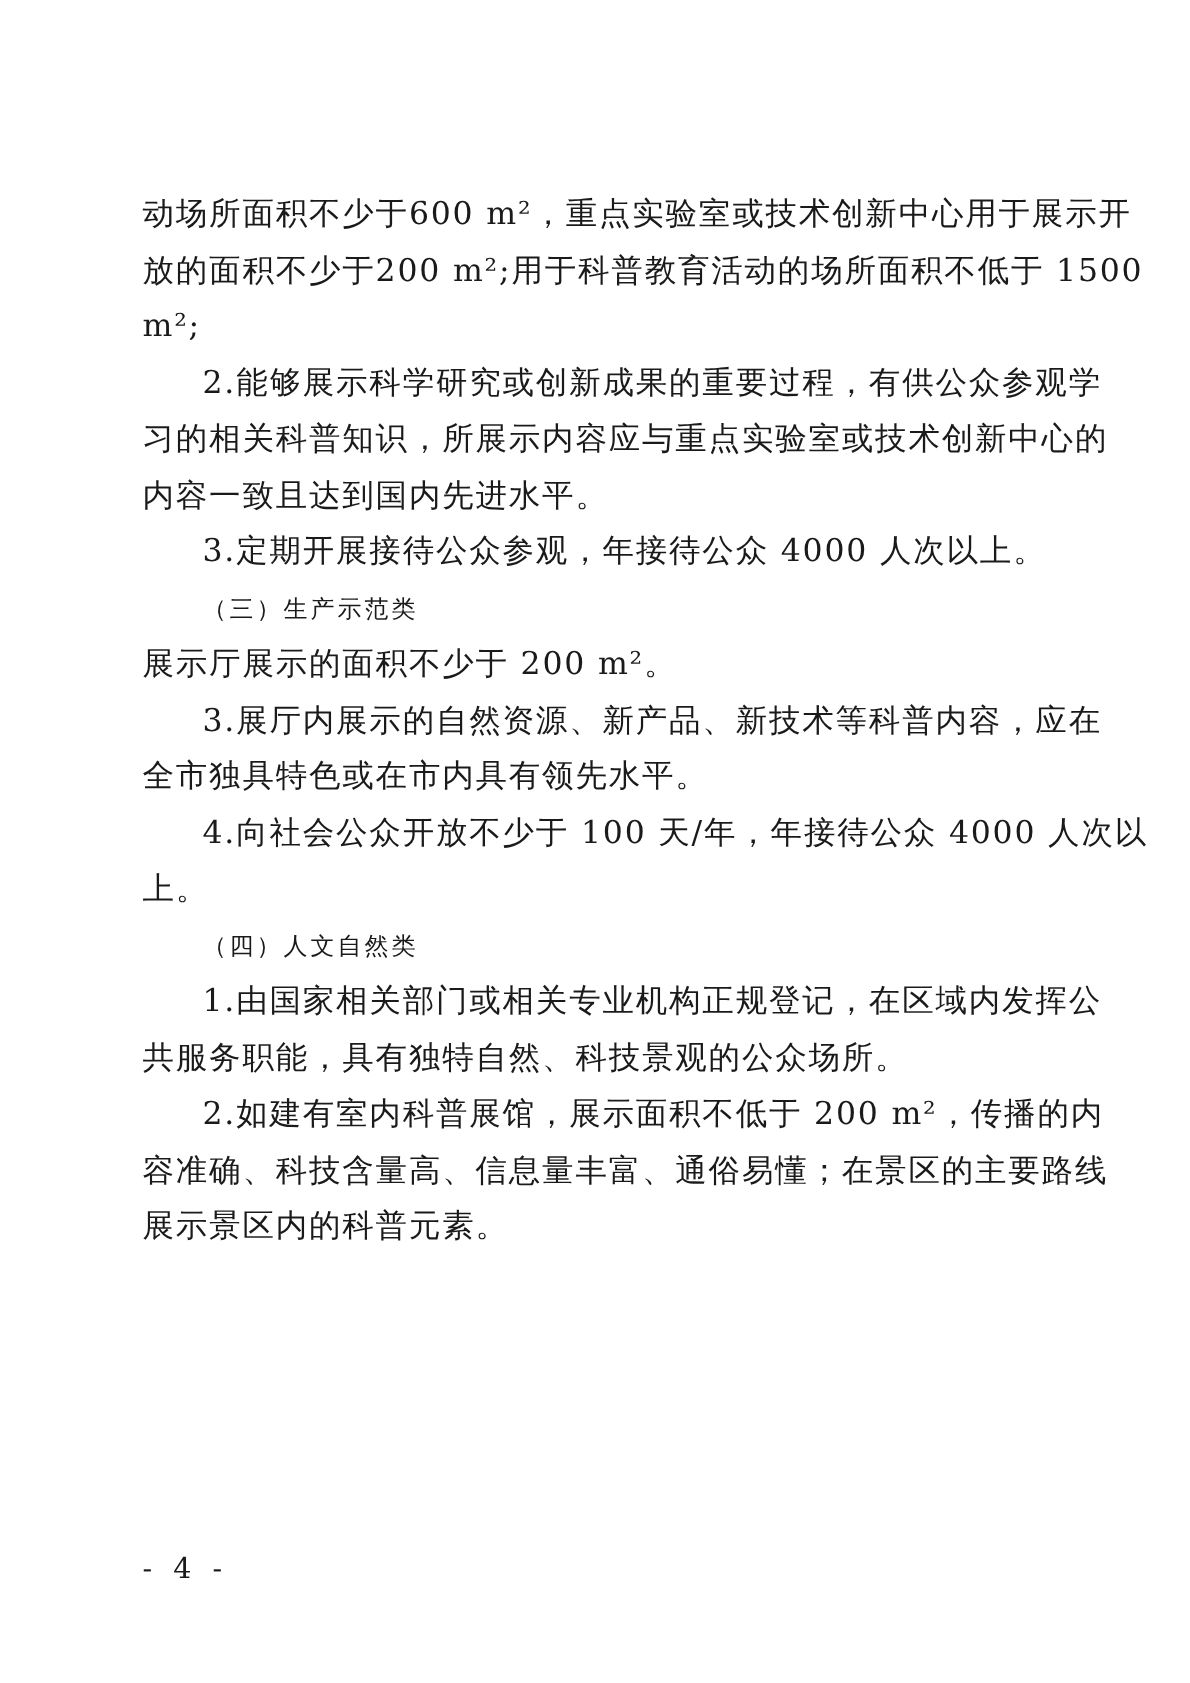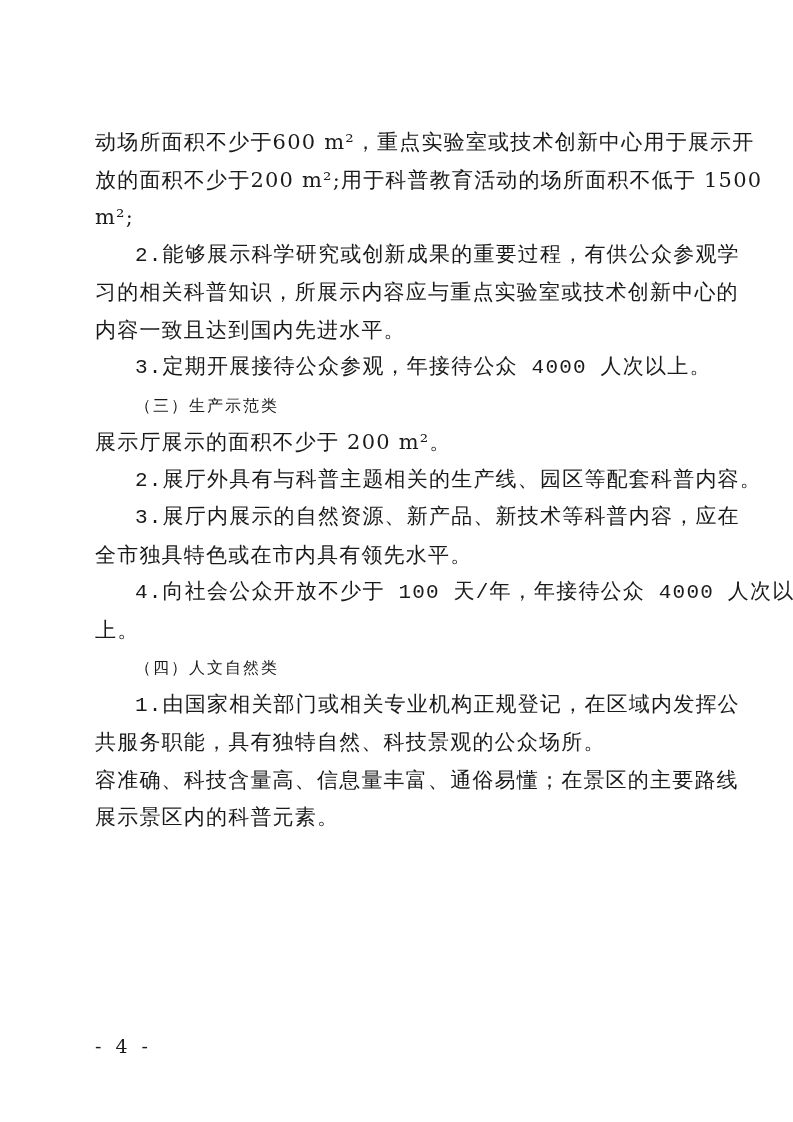--- a/index.html
+++ b/index.html
@@ -28,21 +28,20 @@
       white-space: nowrap;
       text-align: justify;
       text-align-last: justify;
       letter-spacing: 1.2px;
     }
     .line.last {
       text-align-last: left;
     }
     .indent {
       padding-left: 40px;
-      font-family: Liberation Mono, monospace;
     }
     .heading {
       font-family: "DejaVu Sans", "Liberation Sans", sans-serif;
       font-size: 16px;
       text-align-last: left;
       letter-spacing: 2px;
     }
     .page-number {
       position: absolute;
       left: 95px;
@@ -58,25 +57,25 @@
 <div class="page">
   <div class="line">动场所面积不少于600 m²，重点实验室或技术创新中心用于展示开</div>
   <div class="line">放的面积不少于200 m²;用于科普教育活动的场所面积不低于 1500</div>
   <div class="line last">m²;</div>
   <div class="line indent">2.能够展示科学研究或创新成果的重要过程，有供公众参观学</div>
   <div class="line">习的相关科普知识，所展示内容应与重点实验室或技术创新中心的</div>
   <div class="line last">内容一致且达到国内先进水平。</div>
   <div class="line indent last">3.定期开展接待公众参观，年接待公众 4000 人次以上。</div>
   <div class="line indent last heading">（三）生产示范类</div>
   <div class="line last">展示厅展示的面积不少于 200 m²。</div>
-  <div class="line indent">2.展厅外具有与科普主题相关的生产线、园区等配套科普内容。</div>
   <div class="line indent">3.展厅内展示的自然资源、新产品、新技术等科普内容，应在</div>
   <div class="line last">全市独具特色或在市内具有领先水平。</div>
   <div class="line indent">4.向社会公众开放不少于 100 天/年，年接待公众 4000 人次以</div>
   <div class="line last">上。</div>
   <div class="line indent last heading">（四）人文自然类</div>
   <div class="line indent">1.由国家相关部门或相关专业机构正规登记，在区域内发挥公</div>
   <div class="line last">共服务职能，具有独特自然、科技景观的公众场所。</div>
+  <div class="line indent">2.如建有室内科普展馆，展示面积不低于 200 m²，传播的内</div>
   <div class="line">容准确、科技含量高、信息量丰富、通俗易懂；在景区的主要路线</div>
   <div class="line last">展示景区内的科普元素。</div>
 </div>
 
 <div class="page-number">- 4 -</div>
 
 </body></html>

